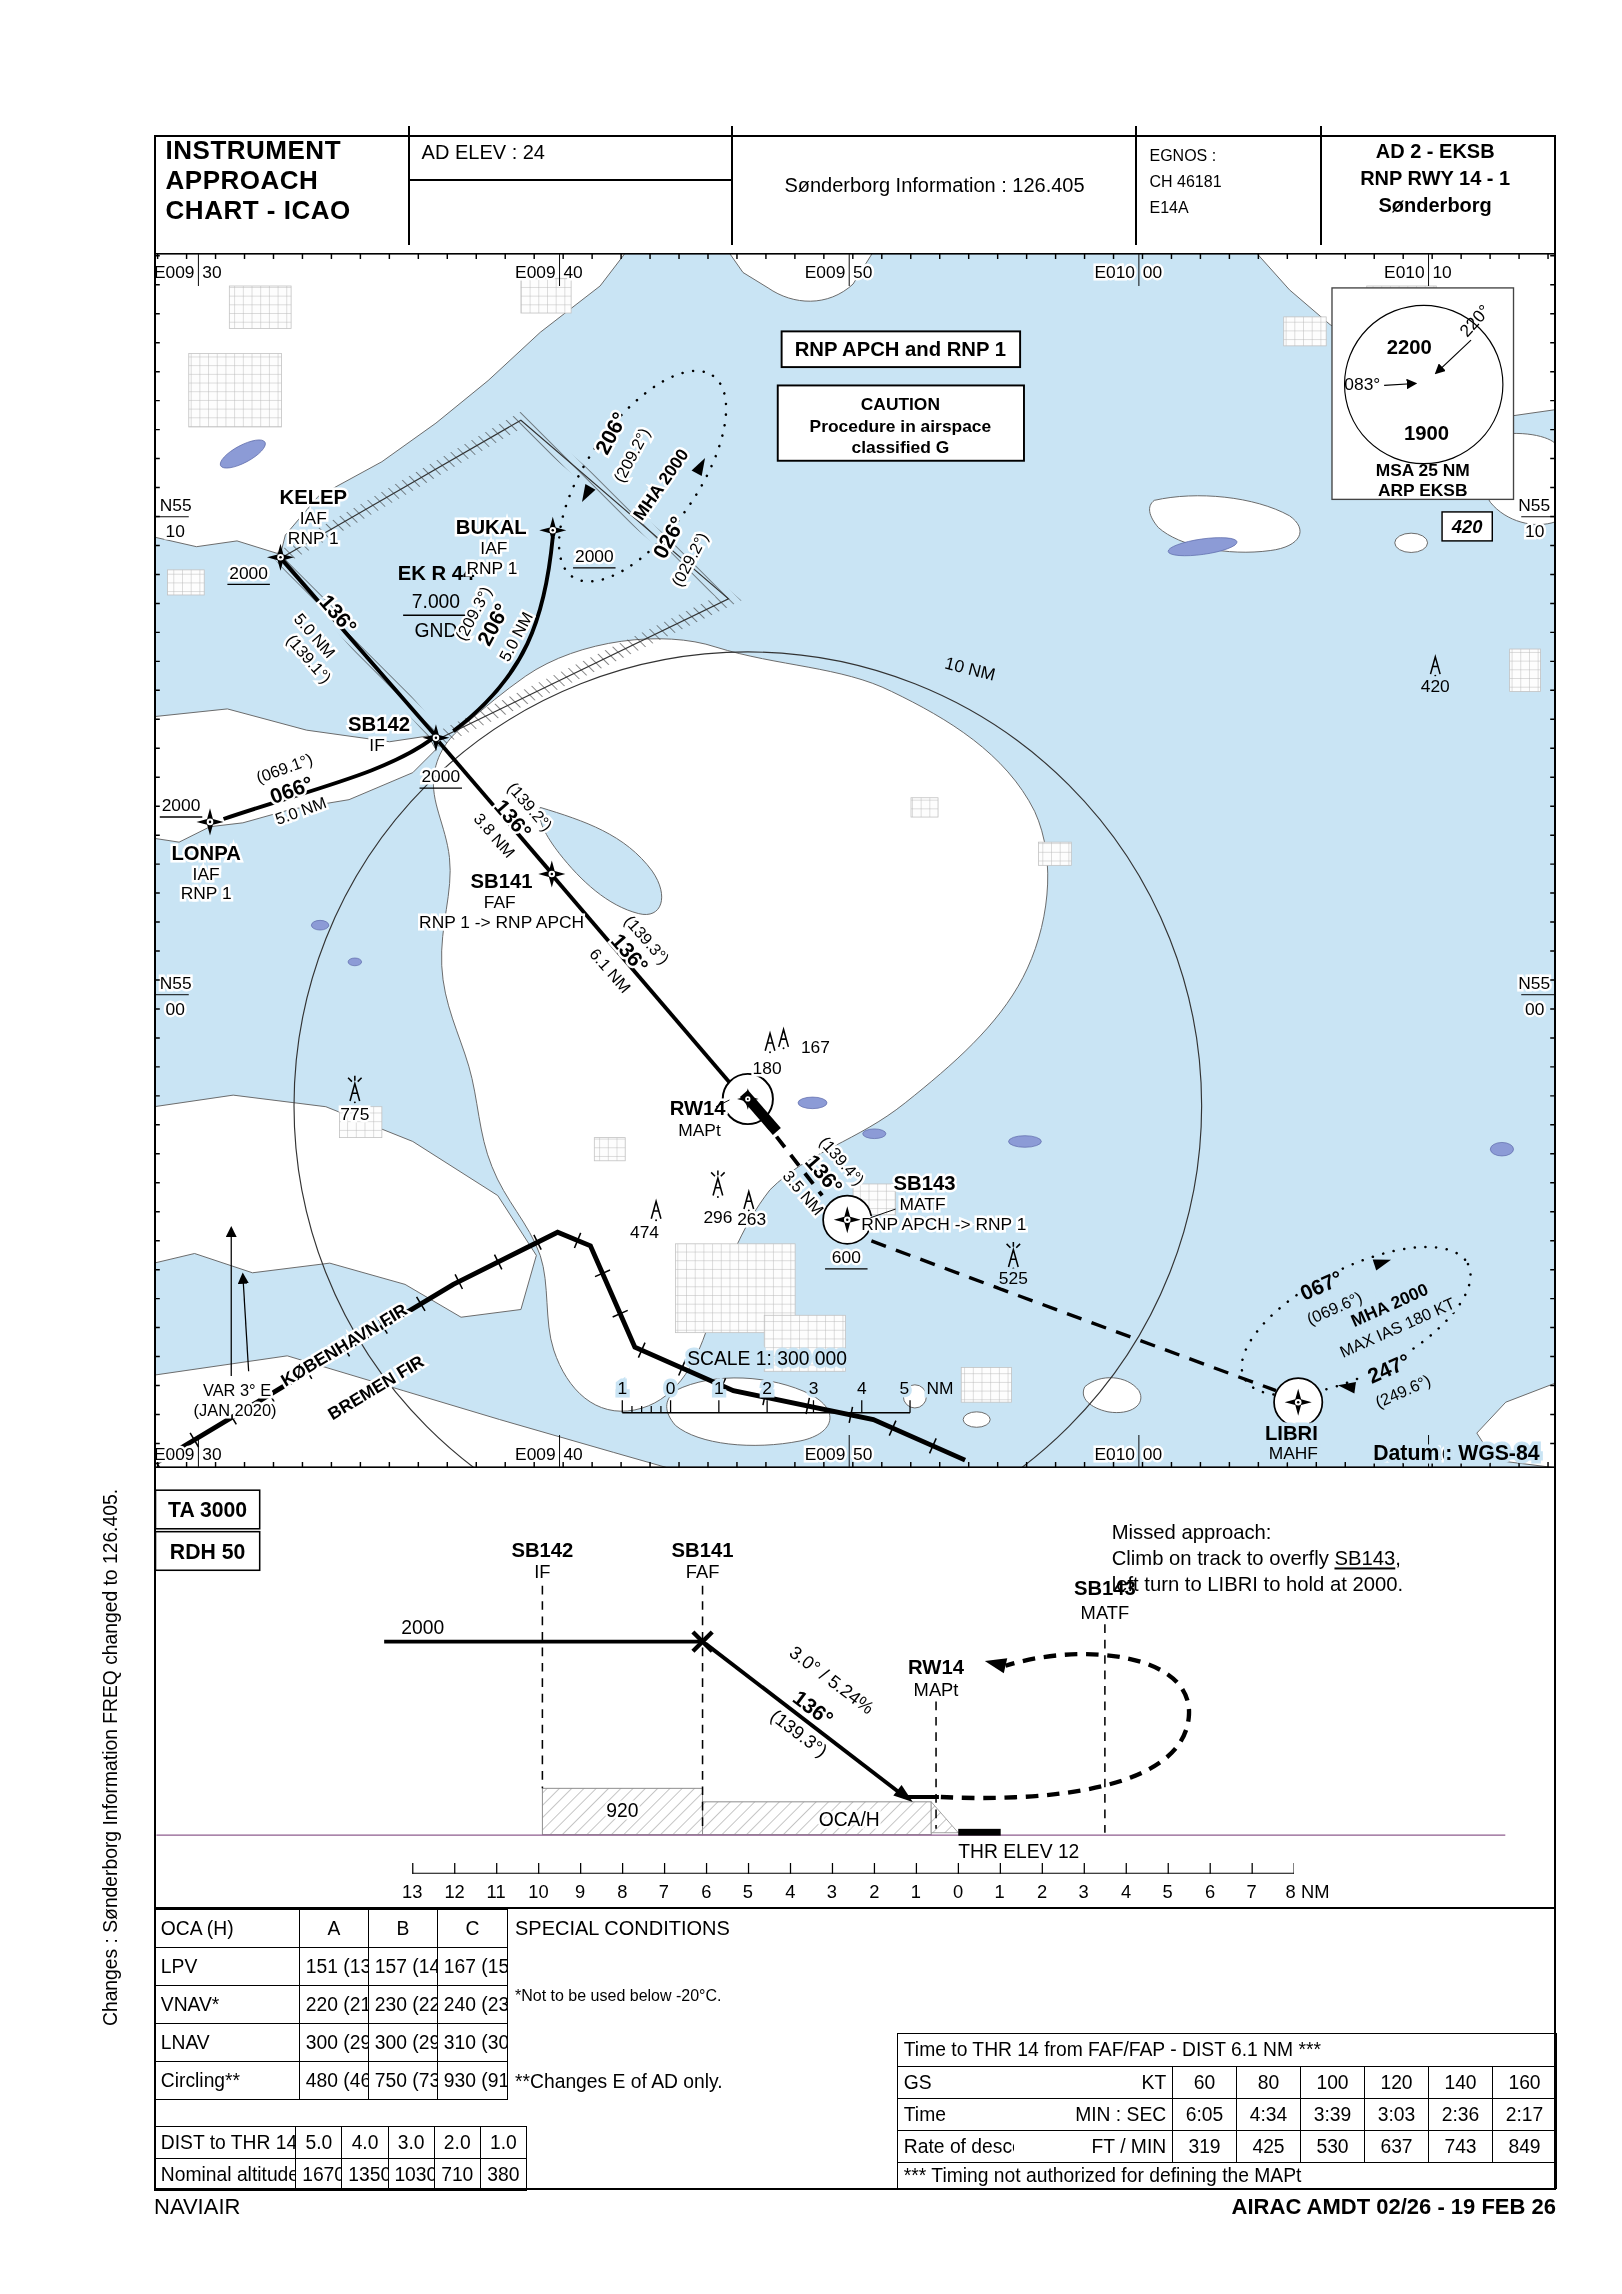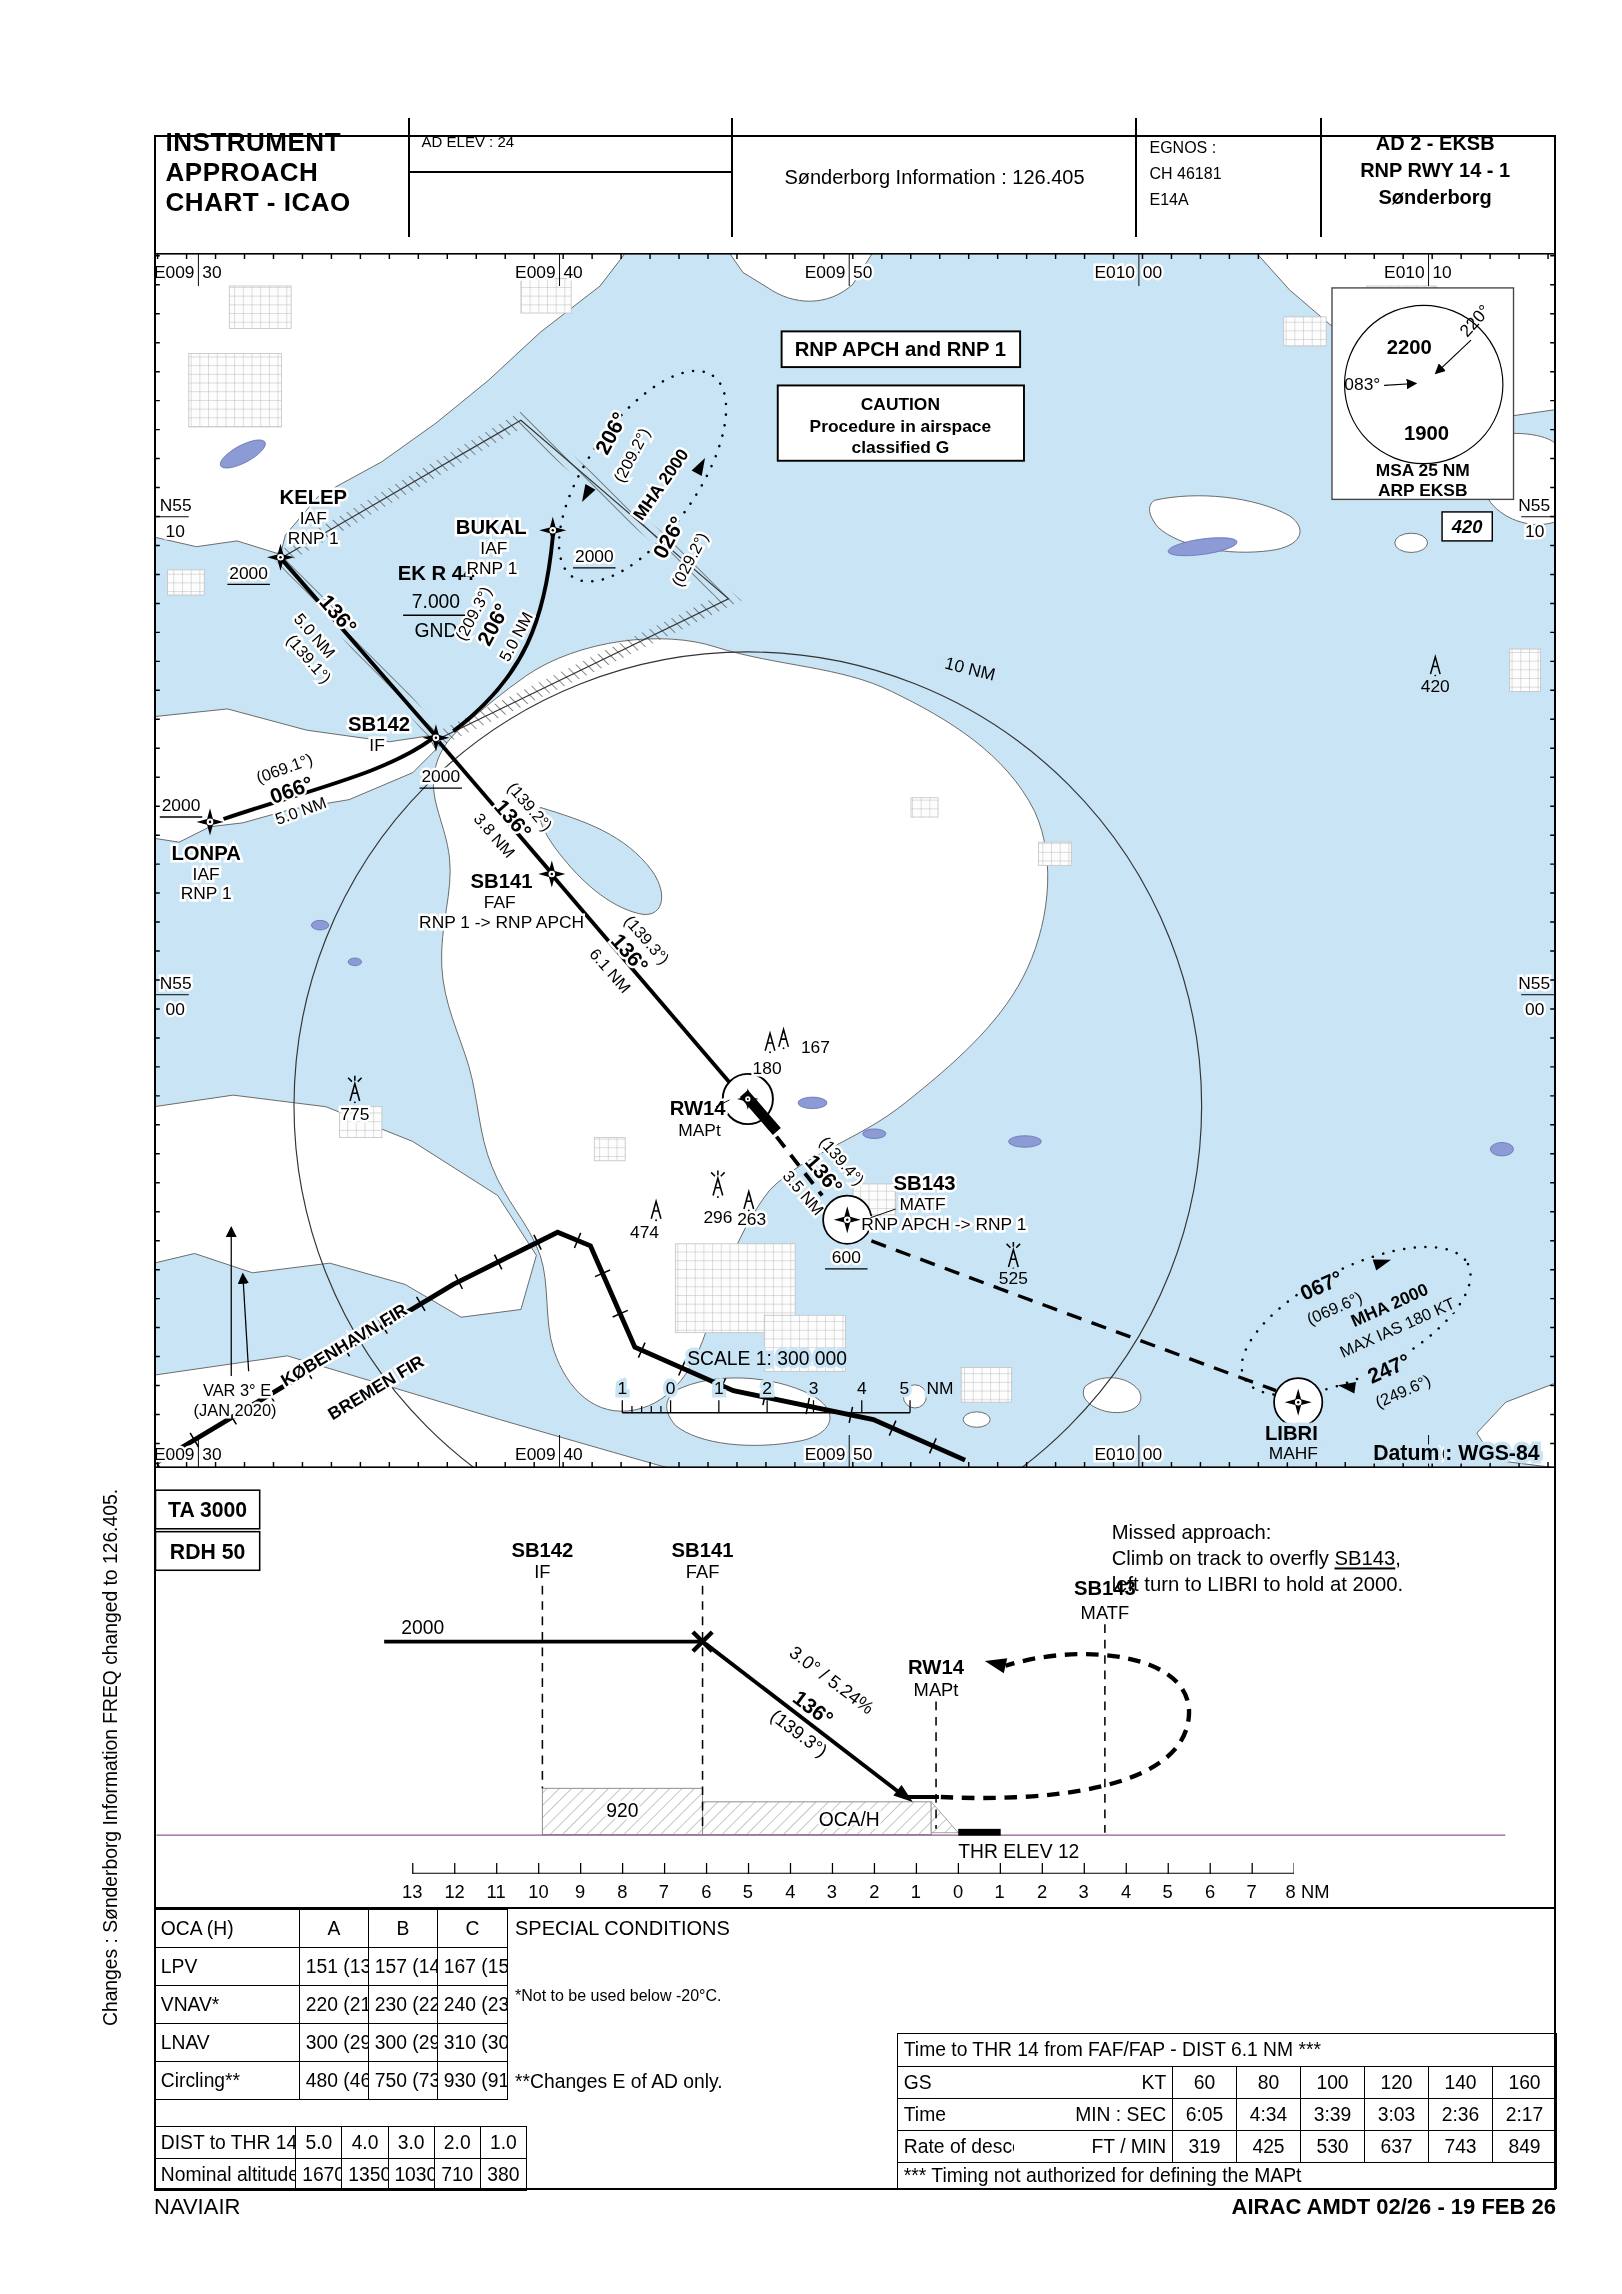--- a/index.html
+++ b/index.html
@@ -2,21 +2,21 @@
 <html><head>
 <meta charset="utf-8">
 <style>
   html,body{margin:0;padding:0;background:#fff}
   .page{position:relative;width:1622px;height:2294px;background:#fff;overflow:hidden;
         font-family:"Liberation Sans",sans-serif;color:#000}
   .abs{position:absolute;box-sizing:border-box}
   .chart-border{position:absolute;left:154px;top:135px;width:1402px;height:2055px;
         border:2.9px solid #000;box-sizing:border-box;pointer-events:none}
   
-  .hc{position:absolute;box-sizing:border-box;top:118px;height:119px;border-right:2.4px solid #000}
+  .hc{position:absolute;box-sizing:border-box;top:126px;height:119px;border-right:2.4px solid #000}
   .title{font-size:26px;font-weight:bold;line-height:30px;padding:8.7px 0 0 11.6px;letter-spacing:0.5px}.b{font-weight:bold}
   .sidenote{position:absolute;left:100px;top:2026px;transform:rotate(-90deg);transform-origin:0 0;
         font-size:19.3px;white-space:nowrap}
   svg{font-family:"Liberation Sans",sans-serif}
   svg text{fill:#000}
   .w21b{font-size:21px;font-weight:bold}
   .w18{font-size:18px}
   .w17{font-size:17px}
   .crs{font-size:22px;font-weight:bold}
   .halo{paint-order:stroke;stroke:#ffffff;stroke-width:5px}
@@ -36,21 +36,21 @@
   <div class="sidenote">Changes : Sønderborg Information FREQ changed to 126.405.</div>
 
   <div class="hc" style="left:154px;width:256px">
     <div class="title">
       <div>INSTRUMENT</div>
       <div>APPROACH</div>
       <div>CHART - ICAO</div>
     </div>
   </div>
   <div class="hc" style="left:410px;width:323px">
-    <div class="abs" style="left:0;top:0;width:100%;height:55px;border-bottom:2.4px solid #000;padding:15.4px 0 0 11.6px;font-size:15px">AD ELEV : 24</div>
+    <div class="abs" style="left:0;top:0;width:100%;height:55px;border-bottom:2.4px solid #000;padding:15.4px 0 0 11.6px;font-size:20px">AD ELEV : 24</div>
   </div>
   <div class="hc" style="left:734px;width:403px;display:flex;align-items:center;justify-content:center;font-size:20px">Sønderborg Information : 126.405</div>
   <div class="hc" style="left:1136px;width:186px;padding:17.4px 0 0 13.5px;font-size:16px;line-height:26px">
     <div>EGNOS :</div>
     <div>CH 46181</div>
     <div>E14A</div>
   </div>
   <div class="hc" style="left:1323px;width:234px;border-right:none;padding:11.6px 9.7px 0 0;text-align:center;font-size:20px;font-weight:bold;line-height:27px">
     <div>AD 2 - EKSB</div>
     <div>RNP RWY 14 - 1</div>

